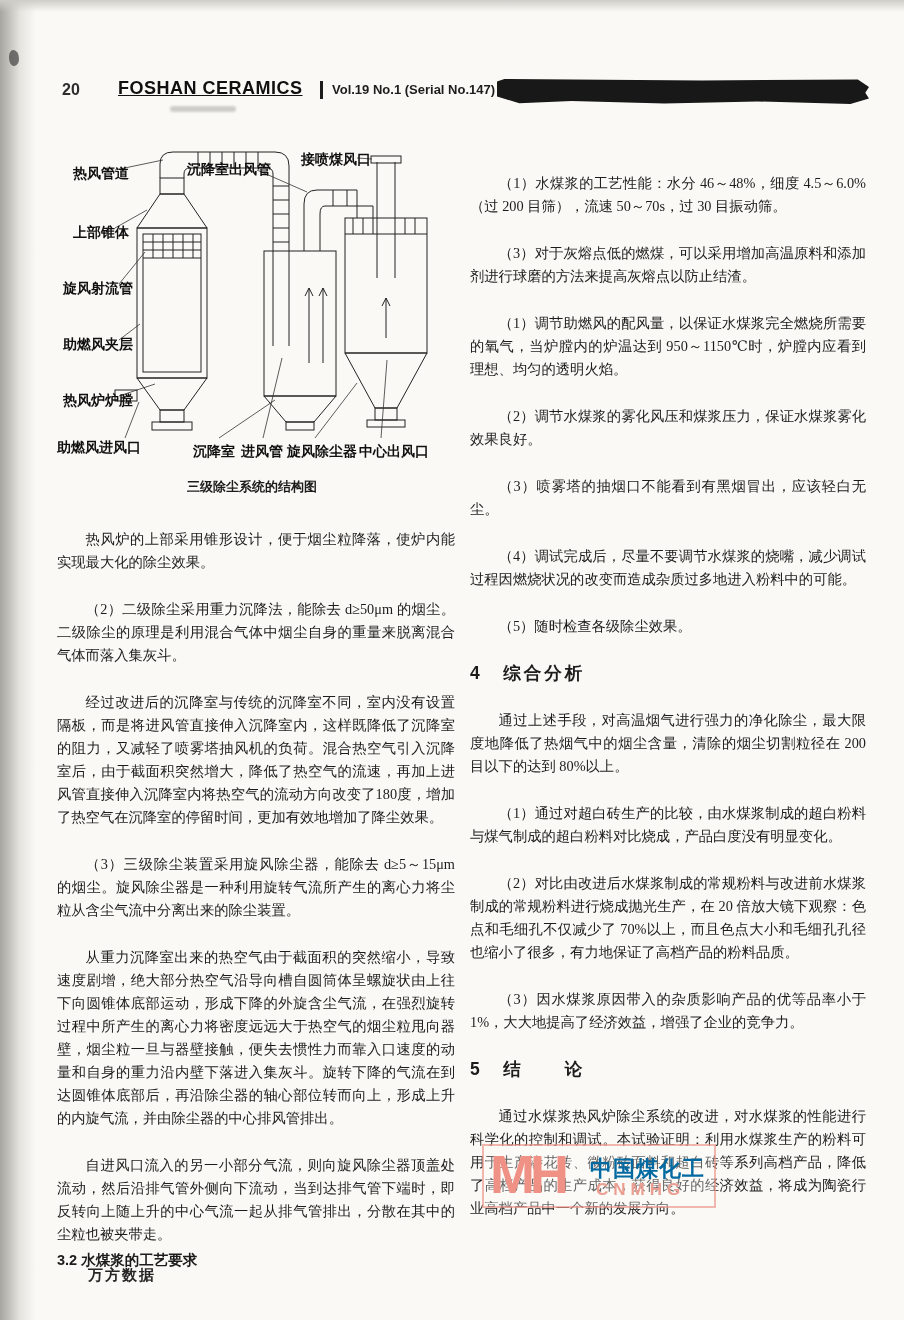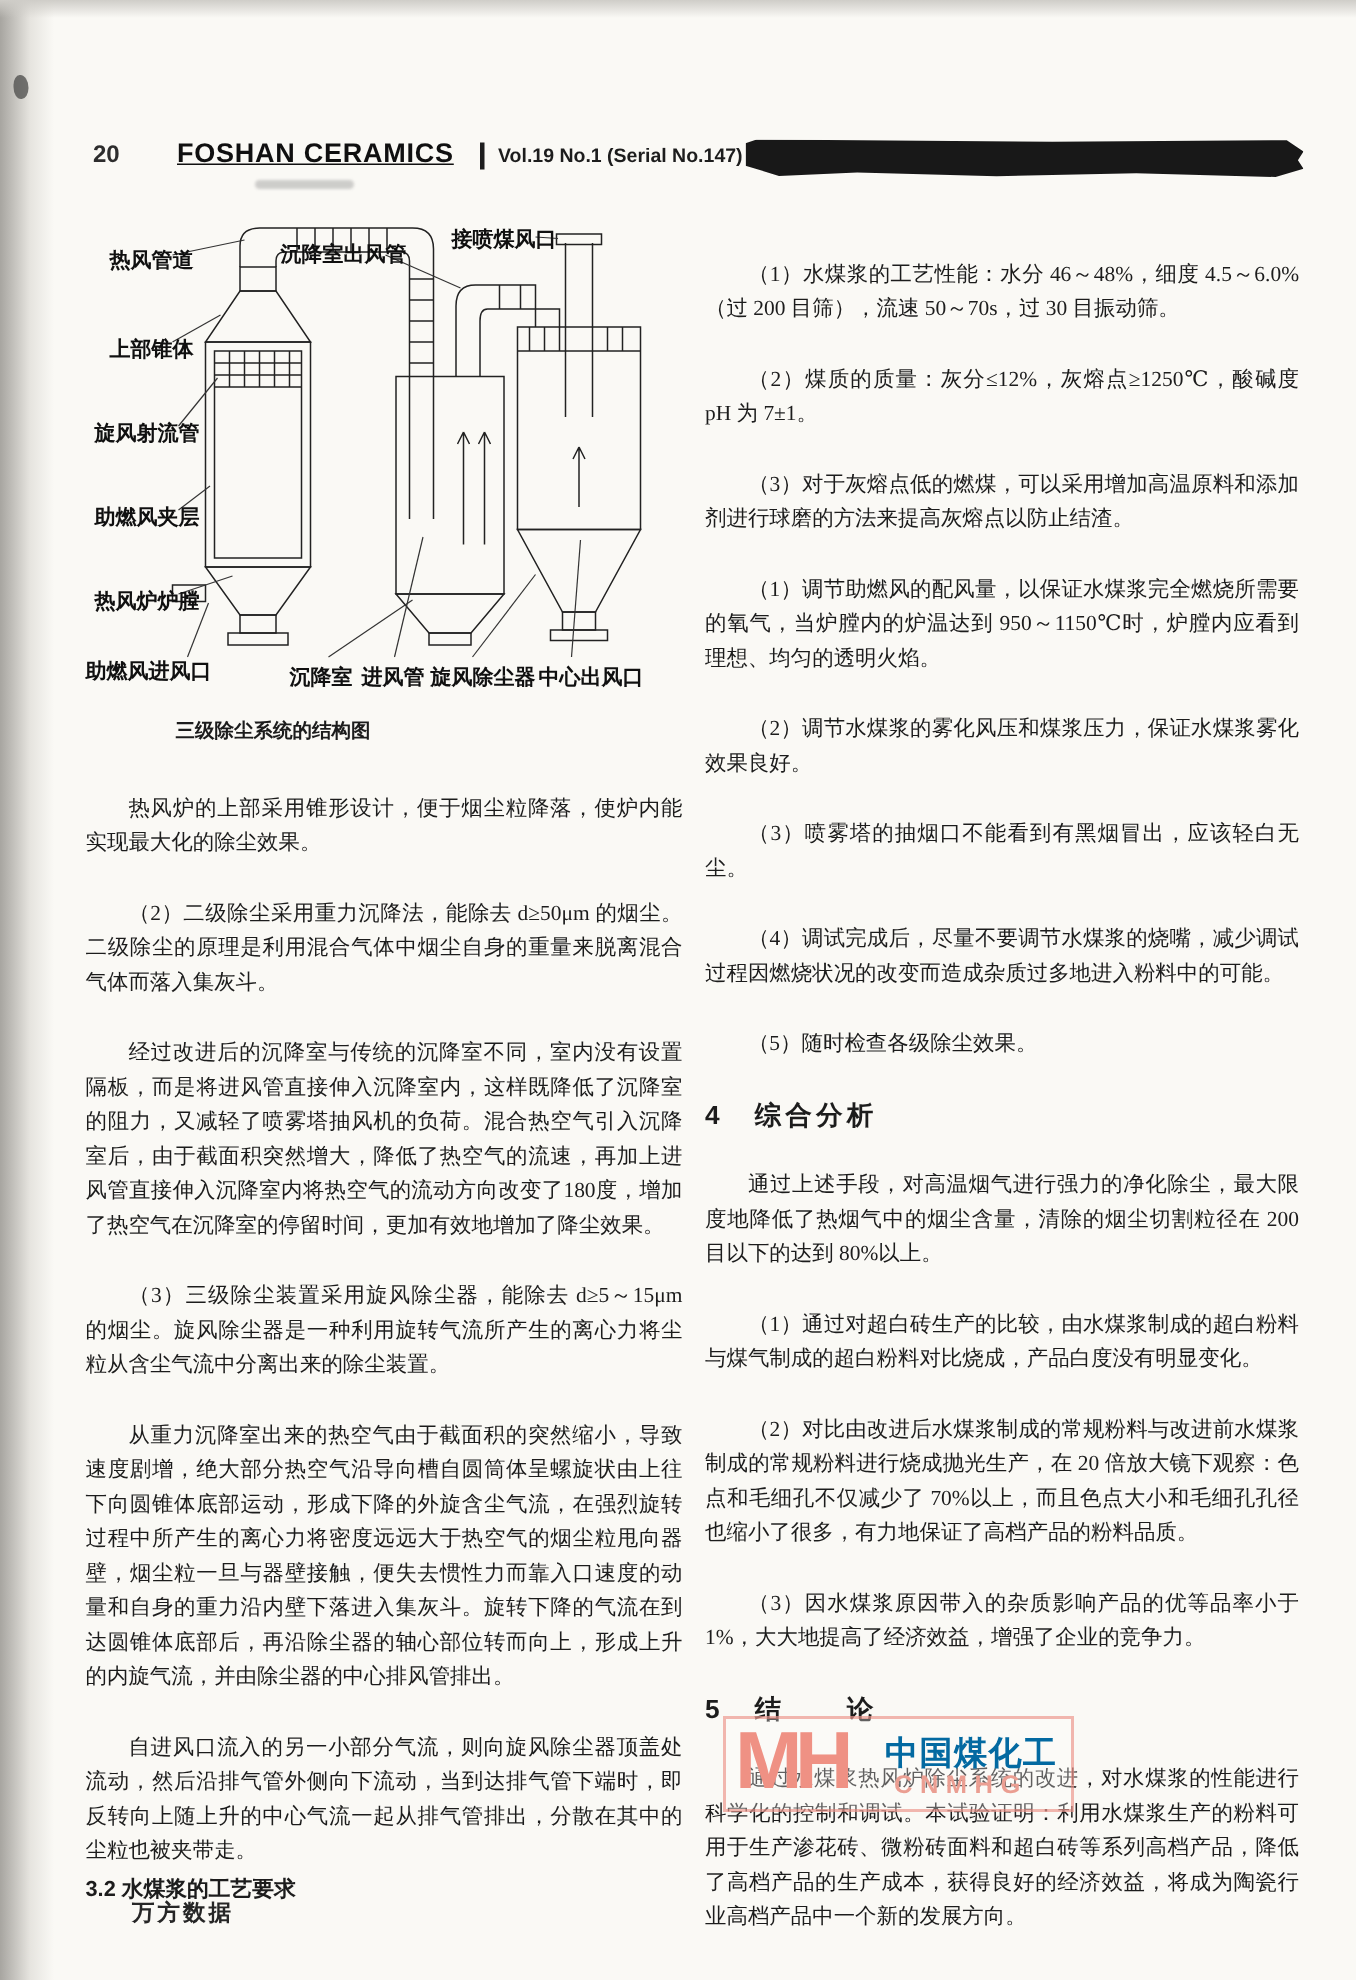--- a/index.html
+++ b/index.html
@@ -11,21 +11,21 @@
     color: #1c1c1c; margin: 0 auto;
   }
   .spine { position:absolute; left:0; top:0; width:36px; height:100%;
     background: linear-gradient(90deg,#a7a5a0 0,#c3c1bc 9px,#e6e4df 20px,rgba(250,249,245,0) 36px); }
   .topshade { position:absolute; left:0; top:0; width:100%; height:12px;
     background: linear-gradient(180deg,#cfcdc8,rgba(250,249,245,0)); }
   .speck { position:absolute; left:9px; top:50px; width:10px; height:16px;
     background:#4a4a48; border-radius:45% 60% 50% 55%; opacity:.75; }
 
   
-  .hdr { position:absolute; left:0; top:92px; width:100%; height:40px; }
+  .hdr { position:absolute; left:0; top:78px; width:100%; height:40px; }
   .pgnum { position:absolute; left:62px; top:3px;
     font-family:"Liberation Sans",sans-serif; font-weight:bold; font-size:16px; color:#2d2d2d; }
   .jtitle { position:absolute; left:118px; top:0;
     font-family:"Liberation Sans",sans-serif; font-weight:bold; font-size:18px;
     letter-spacing:.5px; color:#101010;text-decoration:underline; }
   .vbar { position:absolute; left:320px; top:3px; width:3px; height:18px; background:#1d1d1d; }
   .vinfo { position:absolute; left:332px; top:4px;
     font-family:"Liberation Sans",sans-serif; font-weight:bold; font-size:13px; color:#1d1d1d; }
   .hbar { position:absolute; left:497px; top:1px; width:372px; height:25px; background:#181818;
     clip-path: polygon(0 10%,2% 0,55% 6%,97% 2%,100% 32%,99% 55%,100% 78%,95% 100%,70% 90%,45% 98%,20% 88%,6% 97%,0 70%); }
@@ -40,21 +40,21 @@
   .h-sub { font-family:"Liberation Sans",sans-serif; font-size:14.5px; font-weight:bold;
     margin:3px 0 2px; }
   .h-big { font-family:"Liberation Sans",sans-serif; font-size:17.5px; font-weight:bold;
     margin:24px 0 20px; letter-spacing:3px; }
 
   
   .fig { position:relative; width:398px; height:356px; margin-bottom:4px; }
   .fig svg { position:absolute; left:0; top:0; }
   .lbl { position:absolute; font-family:"Liberation Sans",sans-serif; font-size:14px;
     font-weight:bold; color:#101010; white-space:nowrap; }
-  .figcap { position:absolute; left:60px; width:270px; bottom:6px; text-align:left;
+  .figcap { position:absolute; left:60px; width:270px; bottom:6px; text-align:center;
     font-size:13px; font-weight:bold; font-family:"Liberation Sans",sans-serif; }
 
   
   .wm { position:absolute; left:482px; top:1144px; width:234px; height:64px; }
   .wm-box { position:absolute; inset:0; border:2px solid rgba(233,125,115,.55);
     background:rgba(255,252,251,.3); }
   .wm-logo { position:absolute; left:8px; top:0px;
     font-family:"Liberation Sans",sans-serif; font-weight:bold; font-size:54px; line-height:60px;
     color:#ef9184; letter-spacing:-5px; }
   .wm-cn { position:absolute; left:108px; top:10px; font-size:22px; font-weight:bold;
@@ -154,21 +154,20 @@
     <p class="para">（2）二级除尘采用重力沉降法，能除去 d≥50μm 的烟尘。二级除尘的原理是利用混合气体中烟尘自身的重量来脱离混合气体而落入集灰斗。</p>
     <p class="para">经过改进后的沉降室与传统的沉降室不同，室内没有设置隔板，而是将进风管直接伸入沉降室内，这样既降低了沉降室的阻力，又减轻了喷雾塔抽风机的负荷。混合热空气引入沉降室后，由于截面积突然增大，降低了热空气的流速，再加上进风管直接伸入沉降室内将热空气的流动方向改变了180度，增加了热空气在沉降室的停留时间，更加有效地增加了降尘效果。</p>
     <p class="para">（3）三级除尘装置采用旋风除尘器，能除去 d≥5～15μm 的烟尘。旋风除尘器是一种利用旋转气流所产生的离心力将尘粒从含尘气流中分离出来的除尘装置。</p>
     <p class="para">从重力沉降室出来的热空气由于截面积的突然缩小，导致速度剧增，绝大部分热空气沿导向槽自圆筒体呈螺旋状由上往下向圆锥体底部运动，形成下降的外旋含尘气流，在强烈旋转过程中所产生的离心力将密度远远大于热空气的烟尘粒甩向器壁，烟尘粒一旦与器壁接触，便失去惯性力而靠入口速度的动量和自身的重力沿内壁下落进入集灰斗。旋转下降的气流在到达圆锥体底部后，再沿除尘器的轴心部位转而向上，形成上升的内旋气流，并由除尘器的中心排风管排出。</p>
     <p class="para">自进风口流入的另一小部分气流，则向旋风除尘器顶盖处流动，然后沿排气管外侧向下流动，当到达排气管下端时，即反转向上随上升的中心气流一起从排气管排出，分散在其中的尘粒也被夹带走。</p>
     <h3 class="h-sub">3.2 水煤浆的工艺要求</h3>
   </section>
 
   <section class="col right">
     <p class="para">（1）水煤浆的工艺性能：水分 46～48%，细度 4.5～6.0%（过 200 目筛），流速 50～70s，过 30 目振动筛。</p>
-    <p class="para">（2）煤质的质量：灰分≤12%，灰熔点≥1250℃，酸碱度 pH 为 7±1。</p>
     <p class="para">（3）对于灰熔点低的燃煤，可以采用增加高温原料和添加剂进行球磨的方法来提高灰熔点以防止结渣。</p>
     <p class="para">（1）调节助燃风的配风量，以保证水煤浆完全燃烧所需要的氧气，当炉膛内的炉温达到 950～1150℃时，炉膛内应看到理想、均匀的透明火焰。</p>
     <p class="para">（2）调节水煤浆的雾化风压和煤浆压力，保证水煤浆雾化效果良好。</p>
     <p class="para">（3）喷雾塔的抽烟口不能看到有黑烟冒出，应该轻白无尘。</p>
     <p class="para">（4）调试完成后，尽量不要调节水煤浆的烧嘴，减少调试过程因燃烧状况的改变而造成杂质过多地进入粉料中的可能。</p>
     <p class="para">（5）随时检查各级除尘效果。</p>
     <h2 class="h-big">4　综合分析</h2>
     <p class="para">通过上述手段，对高温烟气进行强力的净化除尘，最大限度地降低了热烟气中的烟尘含量，清除的烟尘切割粒径在 200 目以下的达到 80%以上。</p>
     <p class="para">（1）通过对超白砖生产的比较，由水煤浆制成的超白粉料与煤气制成的超白粉料对比烧成，产品白度没有明显变化。</p>
     <p class="para">（2）对比由改进后水煤浆制成的常规粉料与改进前水煤浆制成的常规粉料进行烧成抛光生产，在 20 倍放大镜下观察：色点和毛细孔不仅减少了 70%以上，而且色点大小和毛细孔孔径也缩小了很多，有力地保证了高档产品的粉料品质。</p>

